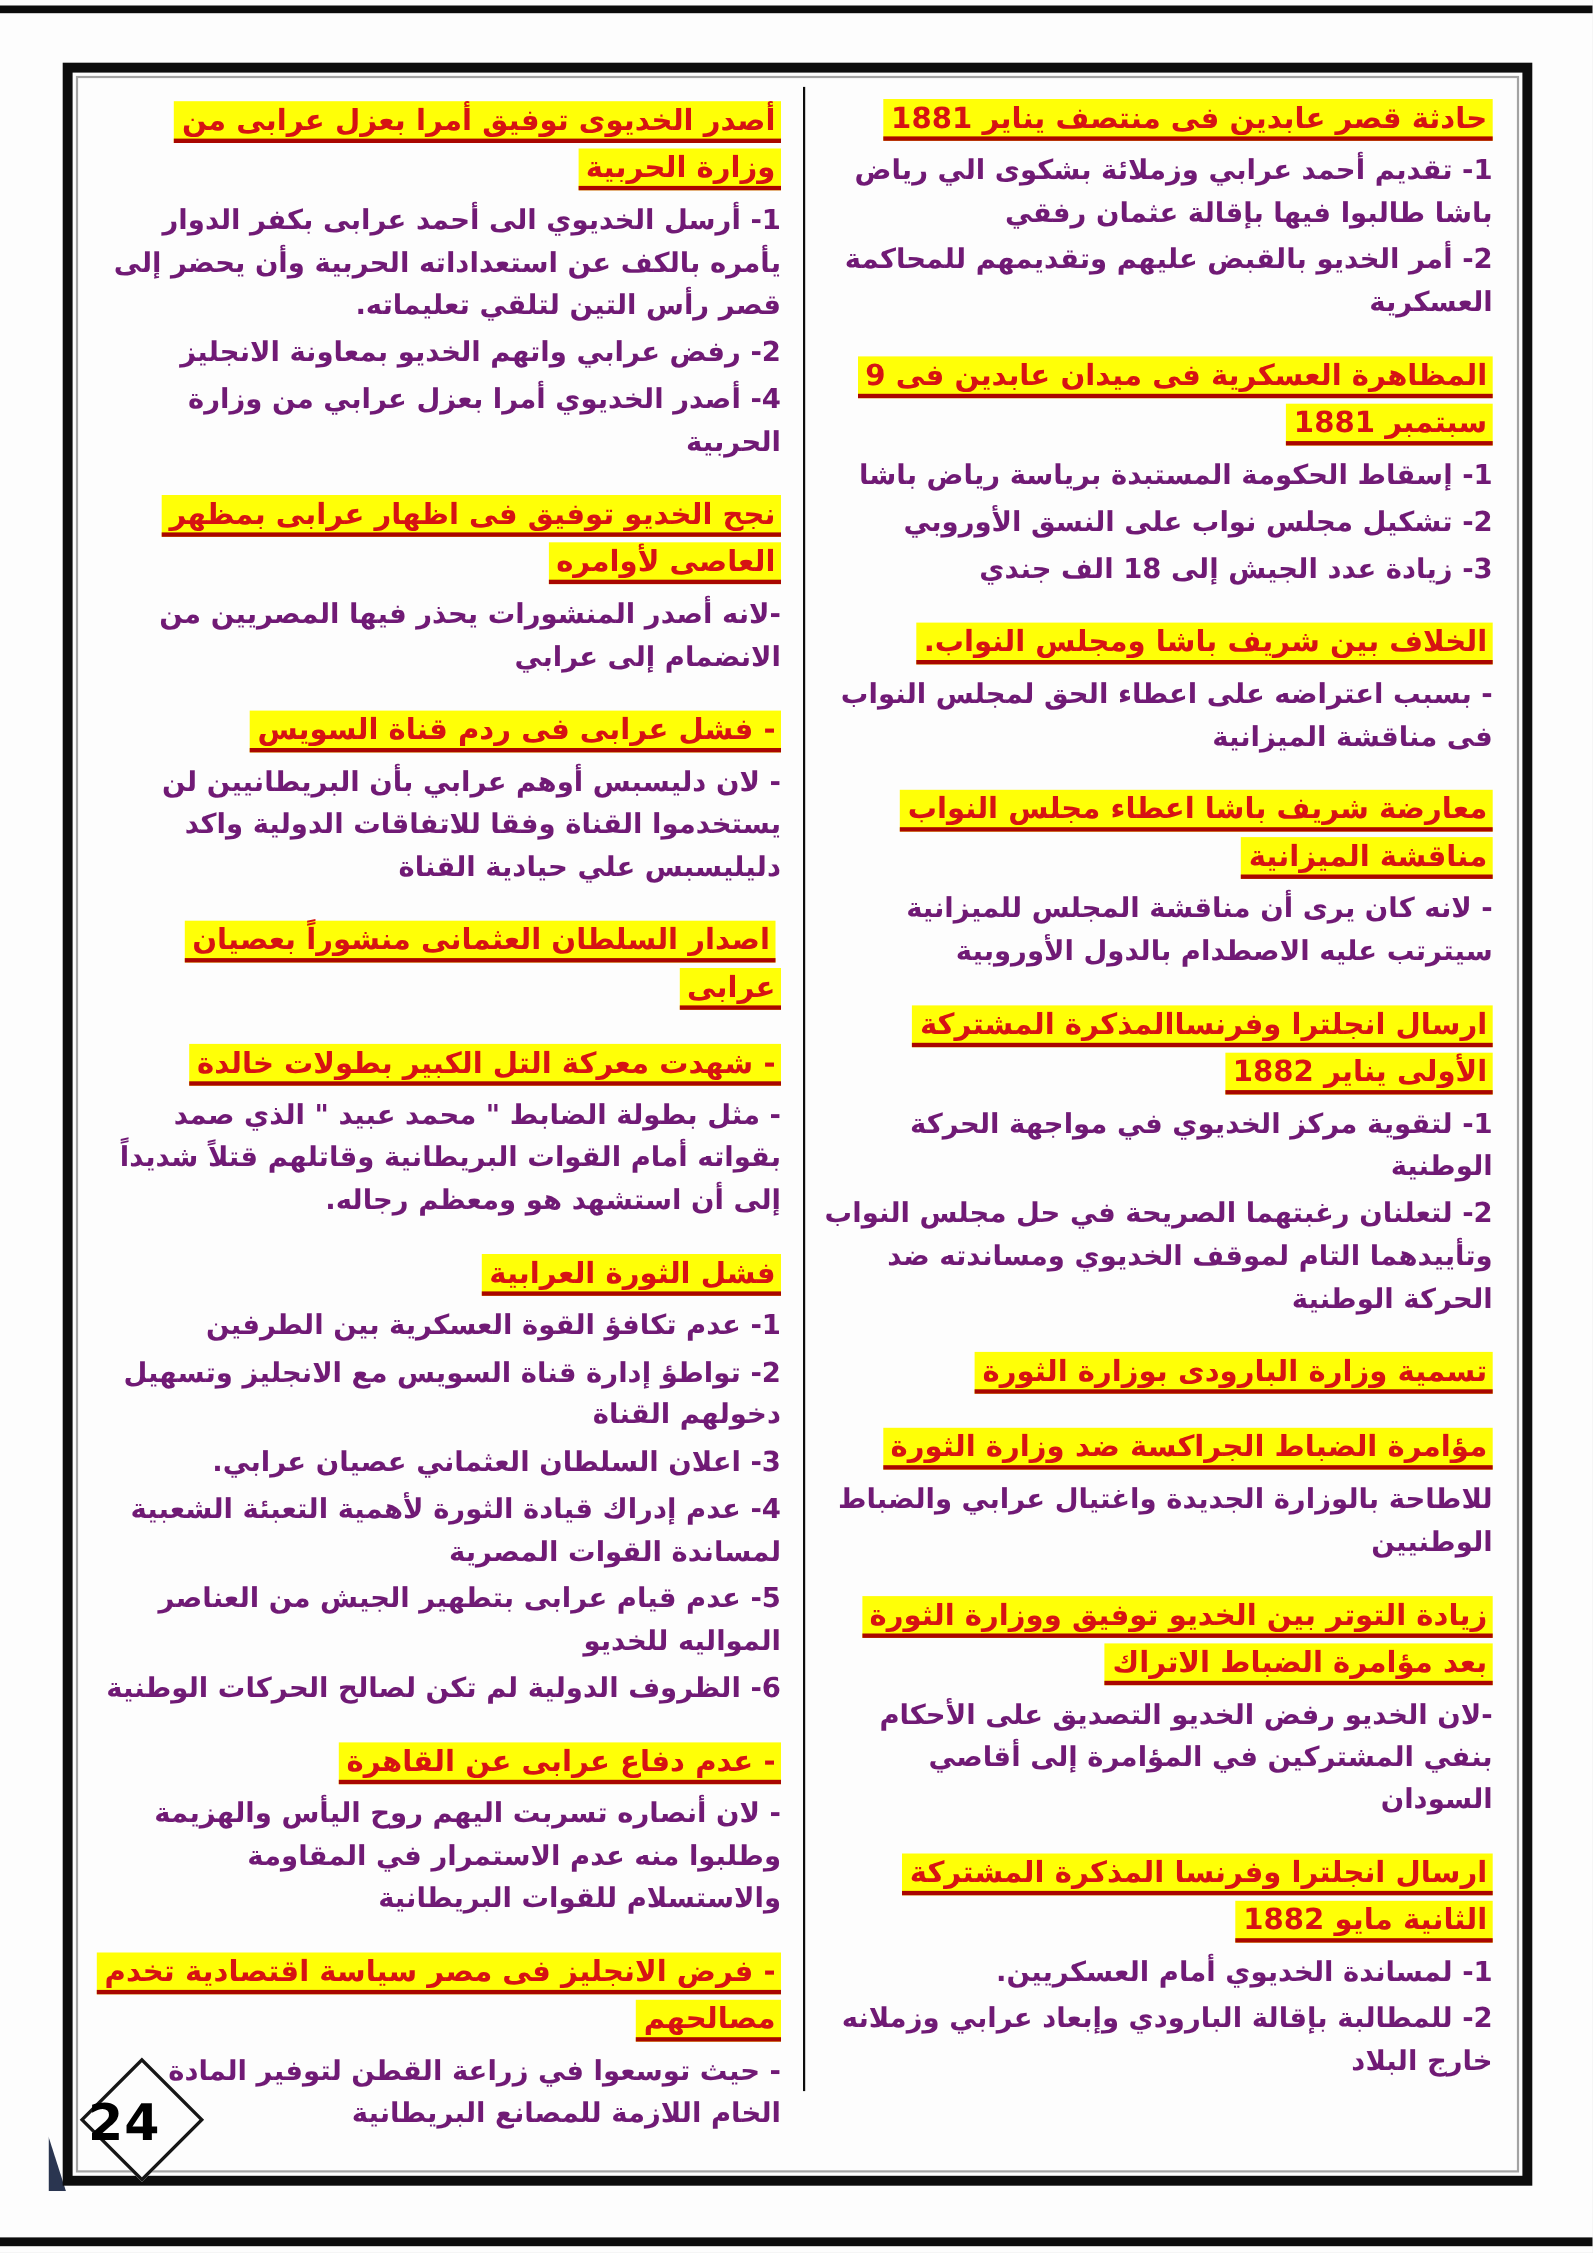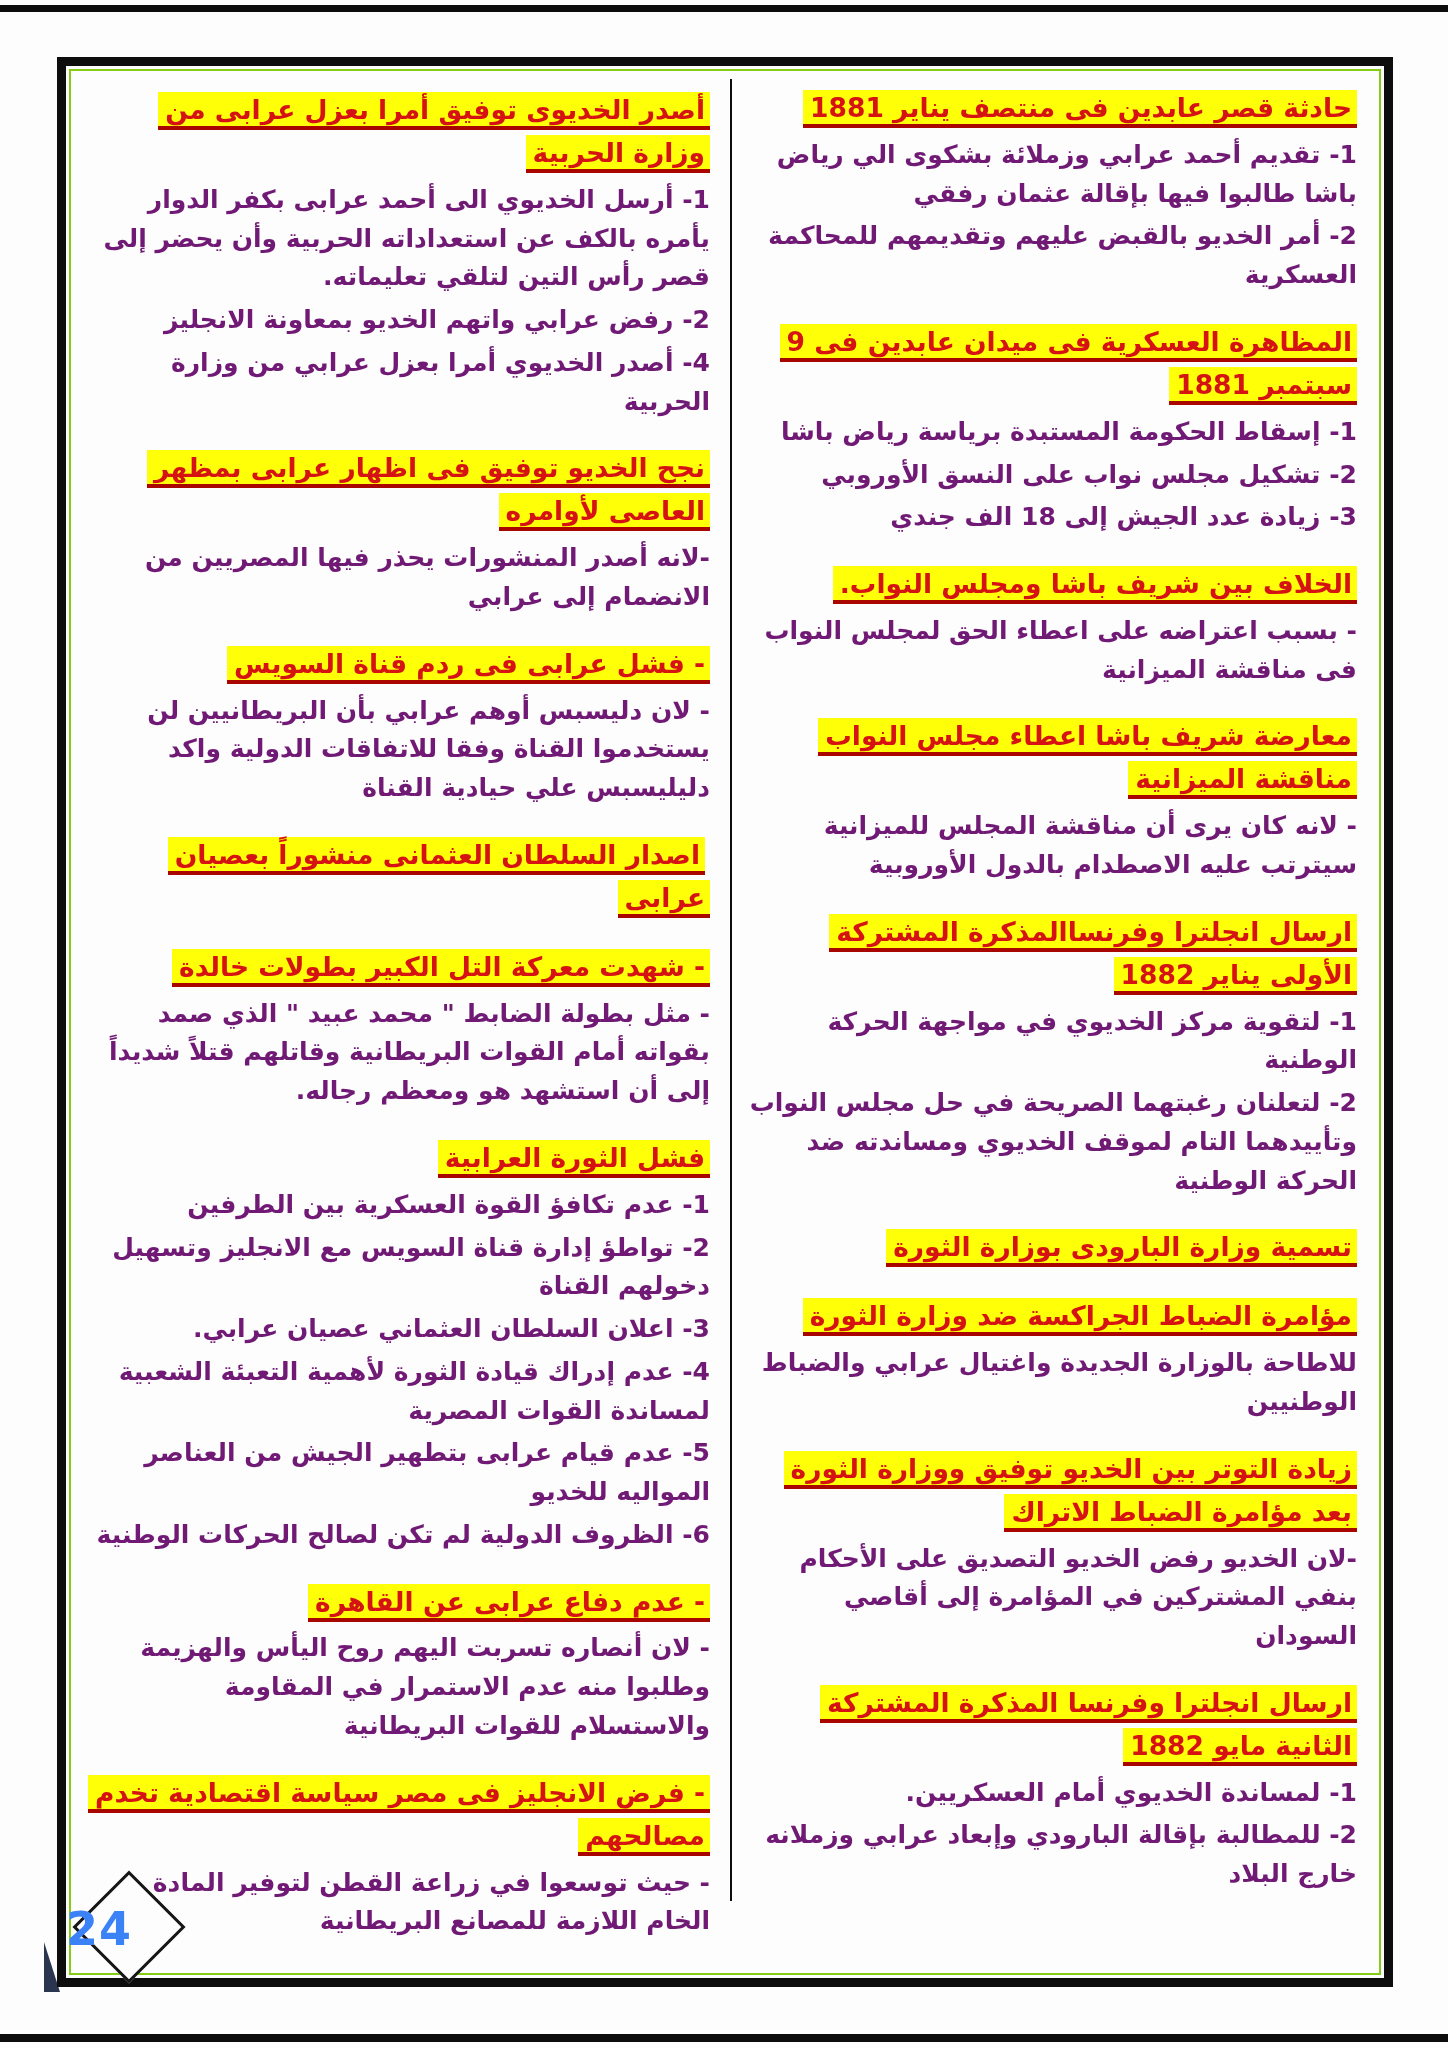--- a/index.html
+++ b/index.html
@@ -12,21 +12,21 @@
   }
   .scan-bar-top{position:absolute;left:0;top:5px;width:100%;height:7px;background:#0c0c0c;}
   .scan-bar-bottom{position:absolute;left:0;top:2034px;width:100%;height:8px;background:#0c0c0c;}
   .corner-mark{position:absolute;left:44px;top:1942px;width:16px;height:50px;background:#2a3550;clip-path:polygon(0 0,100% 100%,0 100%);}
   .frame{
     position:absolute;left:57px;top:57px;width:1336px;height:1930px;
     border:9px solid #0d0d0d;box-sizing:border-box;
   }
   .frame-inner{
     position:absolute;left:3px;top:3px;right:3px;bottom:3px;
-    border:2px solid #84cc16;
+    border:2px solid #a3a3a3;
     overflow:hidden;
   }
   .divider{
     position:absolute;left:659px;top:8px;width:2px;height:1822px;background:#0d0d0d;
   }
   .cols{position:absolute;left:0;top:0;right:0;bottom:0;display:flex;flex-direction:row;}
   .col{box-sizing:border-box;direction:rtl;text-align:right;}
   .col-left{width:659px;padding:16px 20px 10px 14px;}
   .col-right{width:643px;padding:14px 16px 10px 18px;}
   .section{margin-bottom:26px;margin-top:24px;}
@@ -50,22 +50,22 @@
     font-size:25px;
     line-height:1.55;
   }
   .body-line.u-part{text-decoration-thickness:3px;text-underline-offset:6px;}
   .diamond{
     position:absolute;left:89px;top:1887px;width:74px;height:74px;
     background:#fdfdfd;border:3px solid #161616;
     transform:rotate(45deg);
   }
   .pagenum{
-    position:absolute;left:66px;top:1902px;
-    font-size:46px;font-weight:bold;color:#3b82f6;
+    position:absolute;left:80px;top:1902px;
+    font-size:46px;font-weight:bold;color:#000000;
     letter-spacing:1px;
   }
 </style>
 </head>
 <body>
 
 <div class="page">
   <div class="scan-bar-top"></div>
   <div class="scan-bar-bottom"></div>
   <div class="corner-mark"></div>

